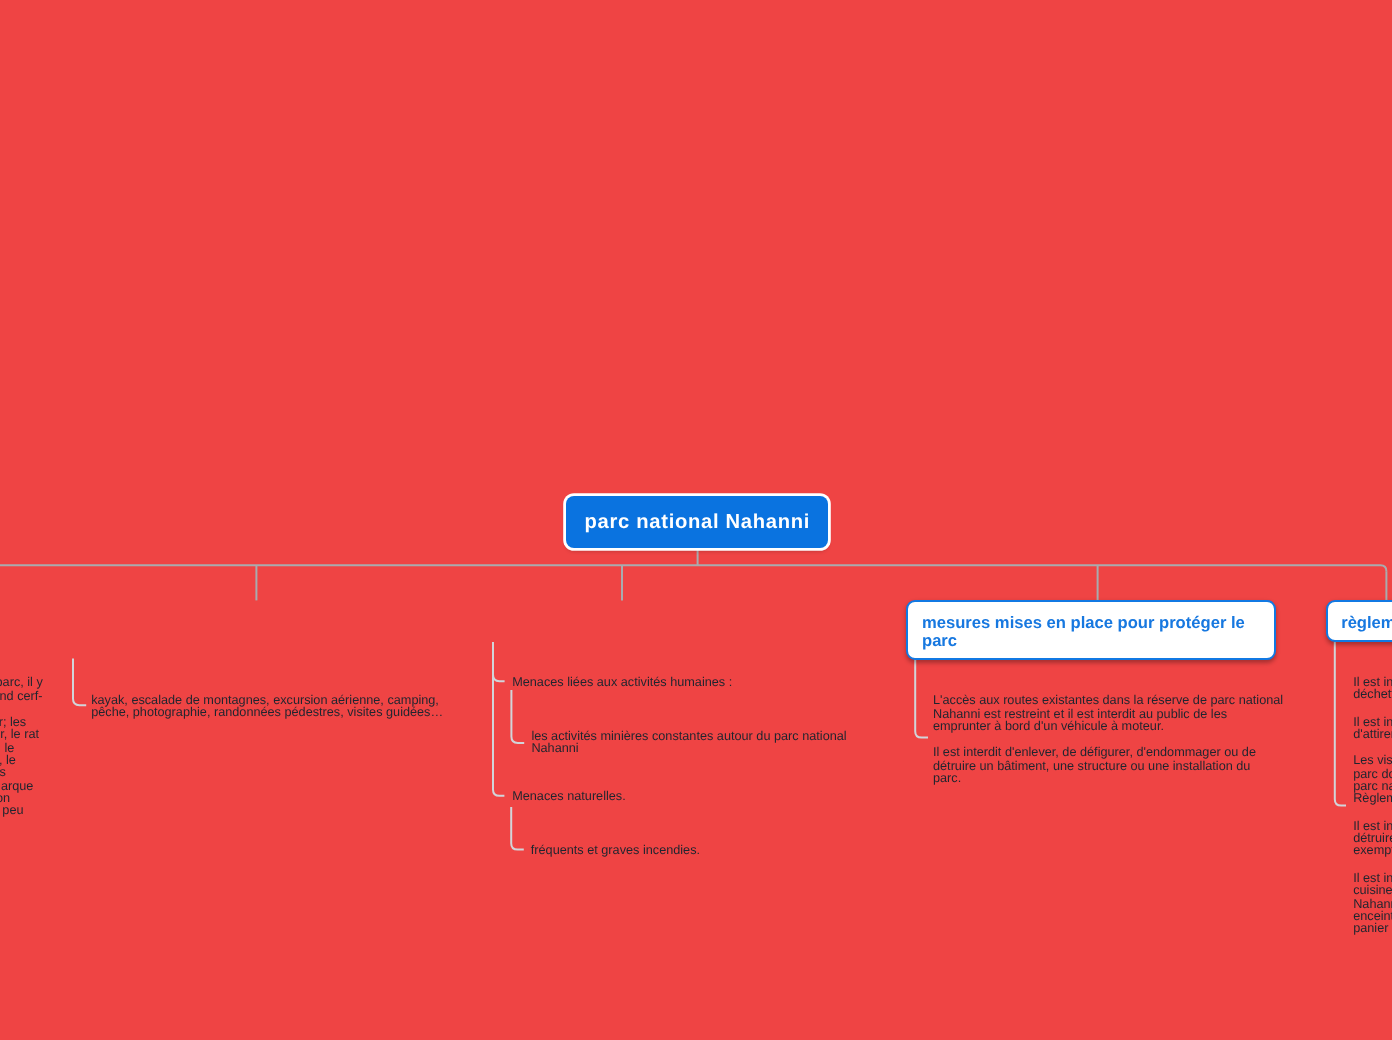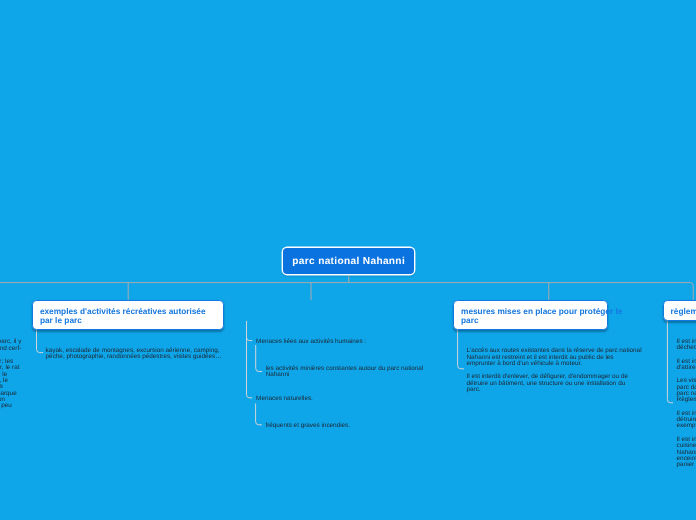--- a/index.html
+++ b/index.html
@@ -1,19 +1,19 @@
 <!DOCTYPE html>
 <html><head>
 <meta charset="utf-8">
 <title>parc national Nahanni</title>
 <style>
   html,body{margin:0;padding:0;}
   body{width:696px;height:520px;background:#f1f4fd;overflow:hidden;
        font-family:"Liberation Sans",sans-serif;-webkit-font-smoothing:antialiased;text-rendering:geometricPrecision;}
-  #stage{position:relative;width:696px;height:520px;overflow:hidden;background:#0ea5e9;
+  #stage{position:relative;width:696px;height:520px;overflow:hidden;background:#ef4444;
     transform:translateZ(0);will-change:transform;}
 
   svg.links{position:absolute;left:0;top:0;width:696px;height:520px;overflow:visible;pointer-events:none;}
   svg.links path{fill:none;stroke:#a9abae;stroke-width:1;}
   svg.links path.soft{stroke:#d2d4d9;stroke-width:1;}
 
   .root-node{position:absolute;background:#0a73e0;color:#ffffff;font-weight:bold;font-size:10.1px;letter-spacing:0.35px;text-indent:0.35px;
     border-radius:4px;display:flex;align-items:center;justify-content:center;white-space:nowrap;padding-top:1.2px;box-sizing:border-box;
     box-shadow:0 0 0 1.4px #ffffff, 0 1.5px 2.2px rgba(0,0,0,.22);}
 
@@ -63,24 +63,20 @@
         <span class="ln">petits mammifères y sont également nombreux, dont : le castor, le rat</span>
         <span class="ln">musqué, la loutre de rivière, le lynx du Canada, le renard roux, le</span>
         <span class="ln">carcajou, la martre d'Amérique, l'hermine, le lièvre d'Amérique, le</span>
         <span class="ln">porc-épic, le spermophile arctique, la marmotte des Rocheuses</span>
         <span class="ln">et plusieurs espèces de chauves-souris ; dans les airs, on remarque</span>
         <span class="ln">aussi plus de 180 espèces d'oiseaux dont l'aigle royal, le faucon</span>
         <span class="ln">pèlerin et le cygne trompette, alors que les reptiles y sont bien peu</span>
       </div>
     </div>
 
-  <div class="branch" style="left:31.9px;top:300.0px;width:192.2px;height:29.8px;">
-      <span class="ln" style="display: block;">exemples d'activités récréatives autorisée</span>
-      <span class="ln" style="display: block;">par le parc</span>
-    </div>
   <div class="leaf" style="left:45.6px;top:348.1px;">
       <div class="para">
         <span class="ln">kayak, escalade de montagnes, excursion aérienne, camping,</span>
         <span class="ln">pêche, photographie, randonnées pédestres, visites guidées…</span>
       </div>
     </div>
 
   <div class="leaf" style="left:256.1px;top:339.4px;">
       <div class="para">
         <span class="ln">Menaces liées aux activités humaines :</span>
@@ -96,21 +92,21 @@
       <div class="para">
         <span class="ln">Menaces naturelles.</span>
       </div>
     </div>
   <div class="leaf" style="left:265.4px;top:423.1px;">
       <div class="para">
         <span class="ln">fréquents et graves incendies.</span>
       </div>
     </div>
 
-  <div class="branch" style="left:453.0px;top:300.0px;width:155px;height:29.8px;">
+  <div class="branch" style="left:453.0px;top:300.0px;width:185px;height:29.8px;">
       <span class="ln" style="display: block;">mesures mises en place pour protéger le</span>
       <span class="ln" style="display: block;">parc</span>
     </div>
   <div class="leaf" style="left:466.5px;top:348.4px;">
       <div class="para">
         <span class="ln">L'accès aux routes existantes dans la réserve de parc national</span>
         <span class="ln">Nahanni est restreint et il est interdit au public de les</span>
         <span class="ln">emprunter à bord d'un véhicule à moteur.</span>
       </div>
       <div class="para">

